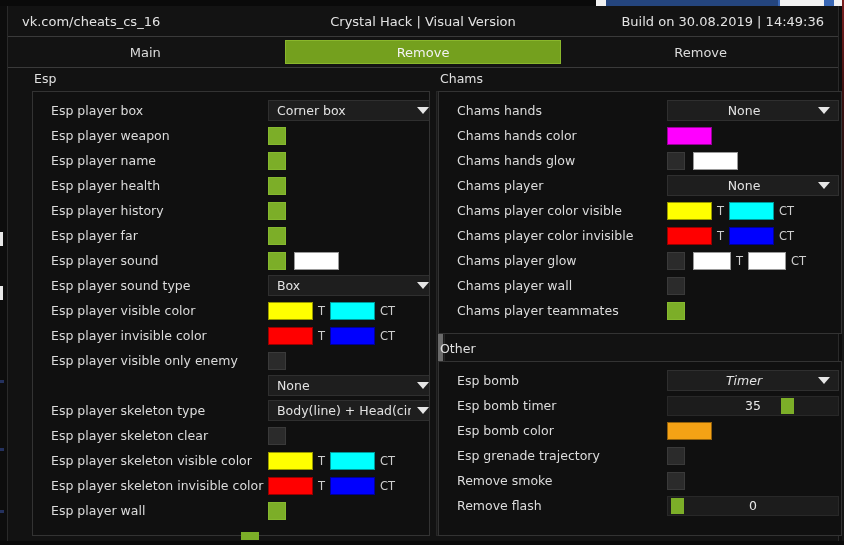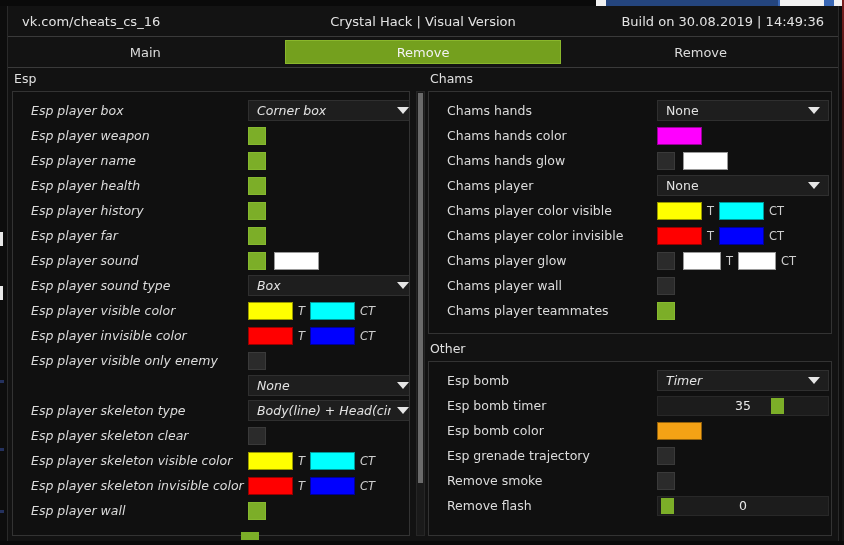--- a/index.html
+++ b/index.html
@@ -74,22 +74,22 @@
   }
 
   
   .body-area {
     position:relative;
     height:474px;
     display:flex;
     padding:0;
   }
   .col { position:relative; }
-  .col-left  { width:414px; height:474px; position:relative; }
-  .col-right { width:416px; height:474px; position:relative; }
+  .col-left  { width:414px; height:474px; position:relative;margin-left:20px; }
+  .col-right { width:416px; height:474px; position:relative;text-align:center; }
 
   
   .group { position:absolute; }
   .group-title {
     position:absolute; top:0; left:6px;
     color:#e0e0e0; font-size:12.5px;
     line-height:14px;
   }
   .group-frame {
     position:absolute; left:4px; right:4px; top:19px; bottom:2px;
@@ -232,21 +232,21 @@
           <span>Remove</span>
         </div>
     </div>
 
     <div class="body-area">
 
       <div class="col col-left">
         <div class="group" style="left:0;top:4px;width:406px;height:466px;">
           <div class="group-title">Esp</div>
           <div class="group-frame">
-            <div class="rows" id="esp-rows" style="top:6px;font-style:italic;">
+            <div class="rows" id="esp-rows" style="top:6px;">
                 <div class="row">
                   <div class="row-label">Esp player box</div>
                   <div class="ctl" style="left: 235px;">
                     <div class="dropdown" style="width: 170px;">
                       <span class="dd-text">Corner box</span>
                       <span class="dd-arrow"></span>
                     </div>
                   </div>
                 </div>
                 <div class="row">

